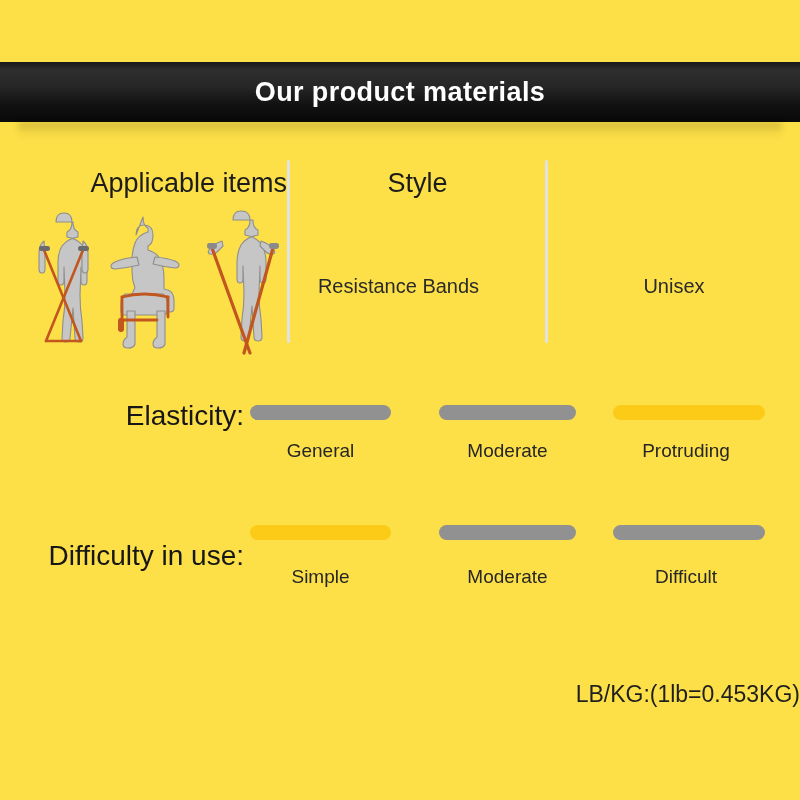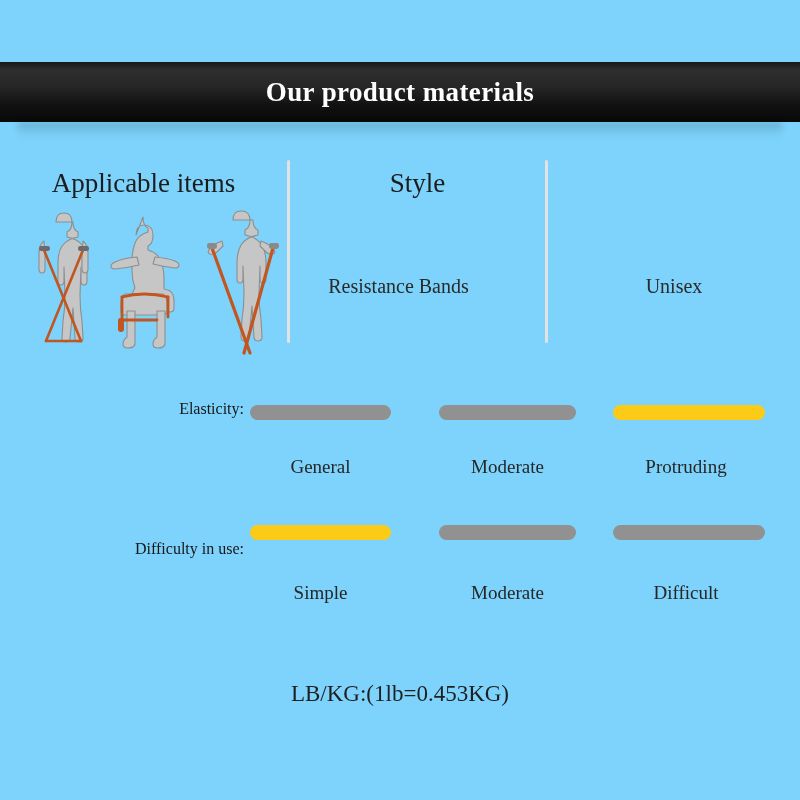--- a/index.html
+++ b/index.html
@@ -5,22 +5,21 @@
   * { margin:0; padding:0; box-sizing:border-box; }
   html, body {
     width:800px; height:800px;
     background:#ffffff;
     font-family:"Liberation Sans", sans-serif;
     overflow:hidden;
   }
   #infographic {
     position:relative;
     width:800px; height:800px;
-    background:#7dd3fc;
-    font-family:Liberation Serif, serif;
+    background:#fde047;
   }
 
   
   .banner {
     position:absolute;
     left:0; top:62px;
     width:800px; height:60px;
     background:linear-gradient(to bottom,
        #181818 0%, #2e2e2e 14%, #262626 42%,
        #111111 72%, #090909 100%);
@@ -54,21 +53,21 @@
 
   
   .col-head {
     position:absolute;
     top:168px;
     font-size:27px;
     color:#1c1c1c;
     white-space:nowrap;
     text-align:center;
   }
-  .col-head.c1 { left:0;   width:287px; }
+  .col-head.c1 { left:0;   width:287px;text-align:right; }
   .col-head.c2 { left:290px; width:255px; }
   .col-head.c3 { left:548px; width:252px; }
 
   
   .col-val {
     position:absolute;
     top:275px;
     font-size:20px;
     color:#2a2a2a;
     white-space:nowrap;
@@ -81,21 +80,21 @@
   .figures {
     position:absolute;
     left:24px; top:205px;
     width:262px; height:155px;
   }
   .figures svg { display:block; width:100%; height:100%; }
 
   
   .row-label {
     position:absolute;
-    font-size:16px;
+    font-size:28px;
     color:#161616;
     white-space:nowrap;
     text-align:right;
   }
   .row-label.r1 { left:0; top:400px; width:244px; }
   .row-label.r2 { left:0; top:540px; width:244px; }
 
   .bar {
     position:absolute;
     height:15px;
@@ -110,34 +109,33 @@
 
   .bar.e { top:405px; }
   .bar.d { top:525px; }
 
   .bar-caption {
     position:absolute;
     font-size:19px;
     color:#262626;
     white-space:nowrap;
     text-align:center;
-    margin-top:16px;
   }
   .bar-caption.p1 { left:250px; width:141px; }
   .bar-caption.p2 { left:439px; width:137px; }
   .bar-caption.p3 { left:610px; width:152px; }
   .bar-caption.e { top:440px; }
   .bar-caption.d { top:566px; }
 
   
   .footer-note {
     position:absolute;
     left:0; top:681px;
     width:800px;
-    text-align:center;
+    text-align:right;
     font-size:23px;
     color:#1f1f1f;
     white-space:nowrap;
   }
 </style>
 </head>
 <body>
 
 <div id="infographic">
 

